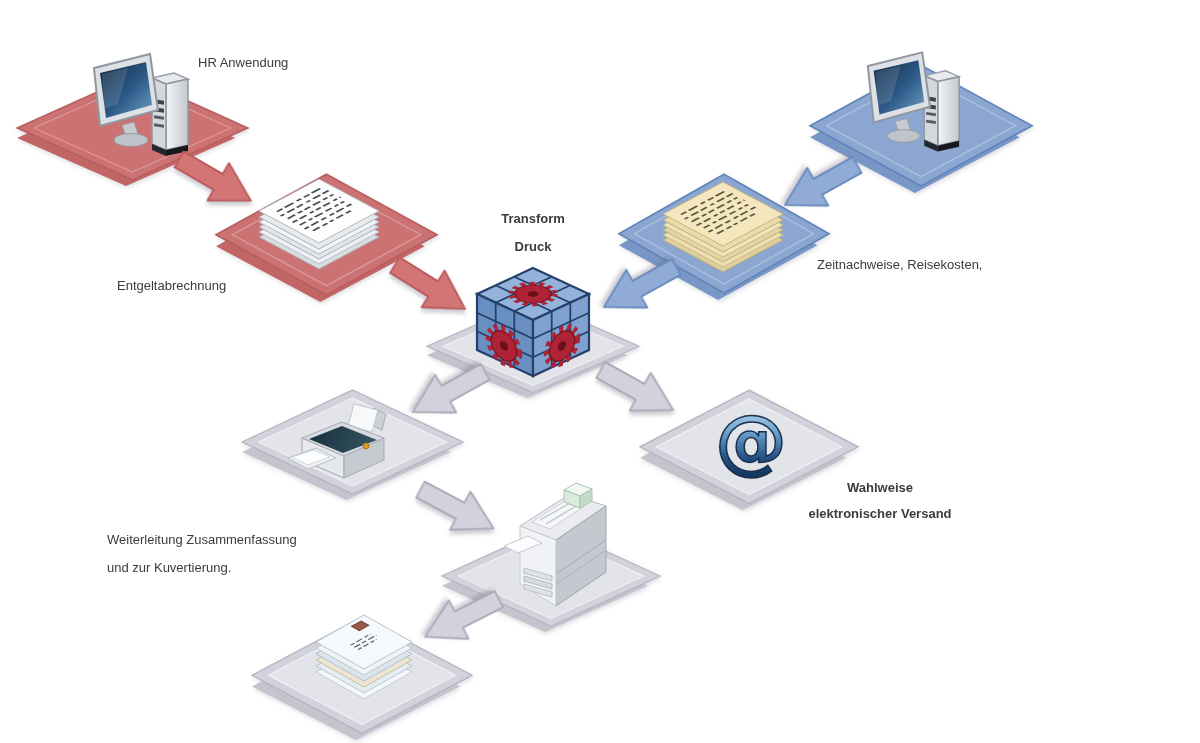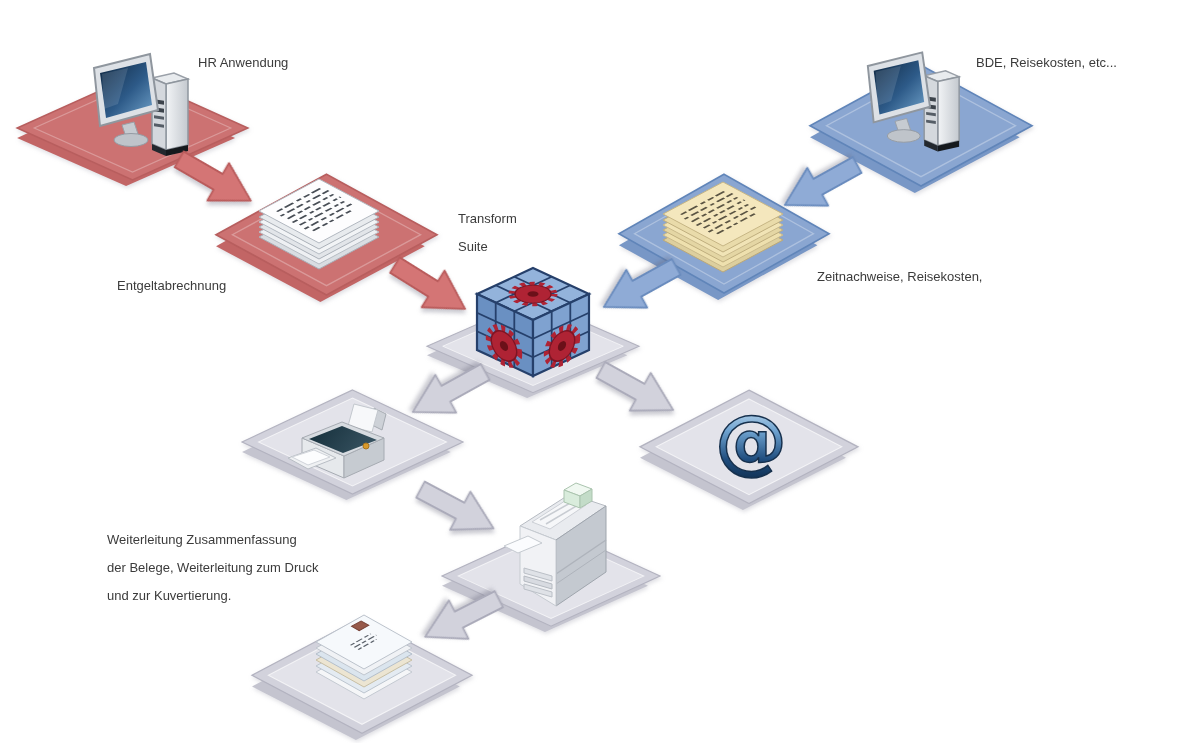--- a/index.html
+++ b/index.html
@@ -29,21 +29,21 @@
   .arrow.red  path{fill:var(--arrow-red);stroke:var(--arrow-red-edge);}
   .arrow.blue path{fill:var(--arrow-blue);stroke:var(--arrow-blue-edge);}
   .arrow.gray path{fill:var(--arrow-gray);stroke:var(--arrow-gray-edge);}
 
   
   .icon{position:absolute;z-index:4;}
   .icon svg{display:block;width:100%;height:100%;overflow:visible;}
 
   
   .lbl{position:absolute;z-index:6;font-size:13px;line-height:27px;white-space:nowrap;}
-  .lbl.center{}
+  .lbl.center{text-align:center;font-weight:bold;}
 </style>
 </head>
 <body>
 
 <div class="canvas">
 
   <svg width="0" height="0" style="position:absolute" aria-hidden="true">
     <defs>
       <linearGradient id="grad-screen" x1="0" y1="0" x2="1" y2="1">
         <stop offset="0" stop-color="#0f2740"></stop>
@@ -351,37 +351,37 @@
           <line x1="30" y1="58" x2="68" y2="58" stroke-dasharray="7 4 10 5"></line>
         </g>
       </g>
     </svg>
   </div>
 
   <div class="lbl" style="left:198px;top:49px">
     <div>HR Anwendung</div>
   </div>
 
-  <div class="lbl" style="left:976px;top:49px">
-    <div>BDE, Reisekosten, etc...</div>
-  </div>
 
   <div class="lbl" style="left:117px;top:272px">
     <div>Entgeltabrechnung</div>
   </div>
 
-  <div class="lbl" style="left:817px;top:262px;line-height:30px">
+  <div class="lbl" style="left:817px;top:250px;line-height:30px">
     <div>Zeitnachweise, Reisekosten,</div>
   </div>
 
   <div class="lbl center" style="left:458px;top:205px;width:150px;line-height:28px">
     <div>Transform</div>
-    <div>Suite</div>
-  </div>
-
+    <div>Druck</div>
+  </div>
+
+  <div class="lbl center" style="left:754px;top:475px;width:252px;line-height:26px">
+    <div>Wahlweise</div>
+    <div>elektronischer Versand</div>
+  </div>
 
   <div class="lbl" style="left:107px;top:526px;line-height:28px">
     <div>Weiterleitung Zusammenfassung</div>
-    <div>der Belege, Weiterleitung zum Druck</div>
     <div>und zur Kuvertierung.</div>
   </div>
 
 </div>
 
 </body></html>

